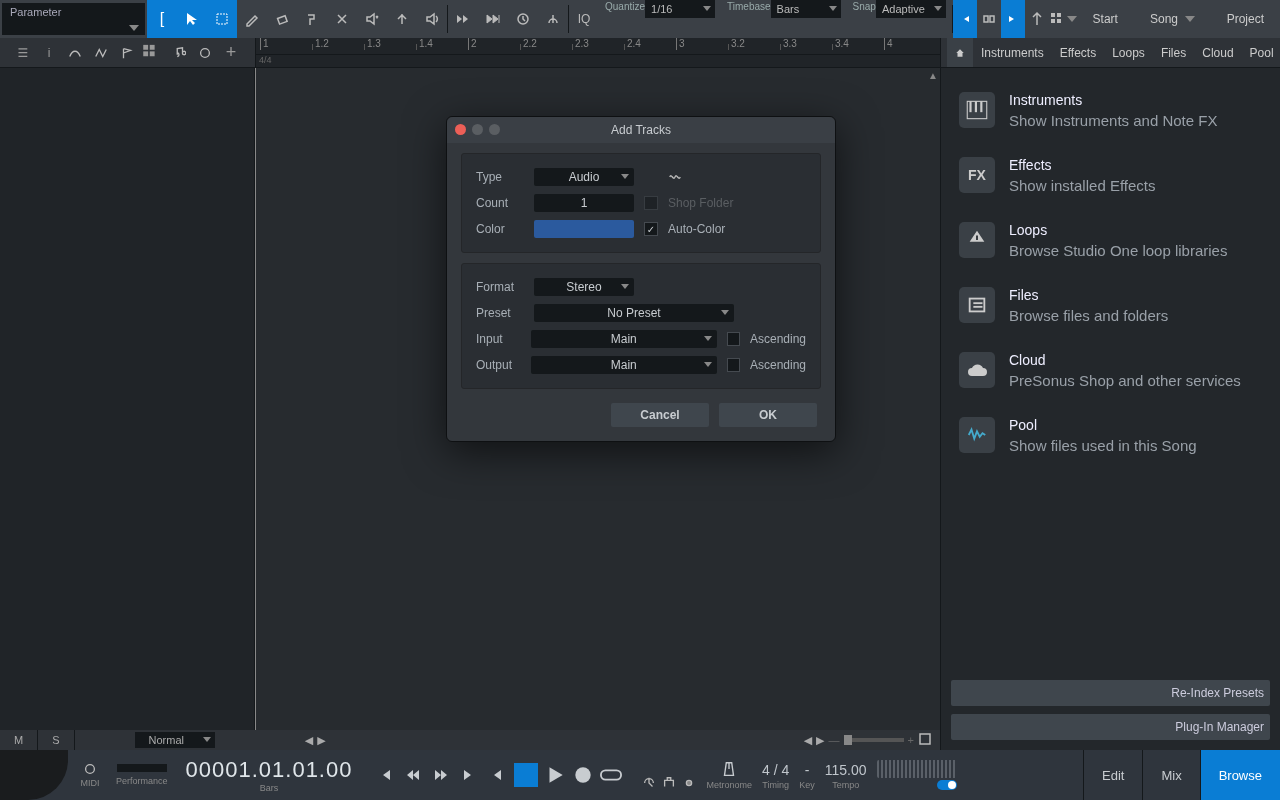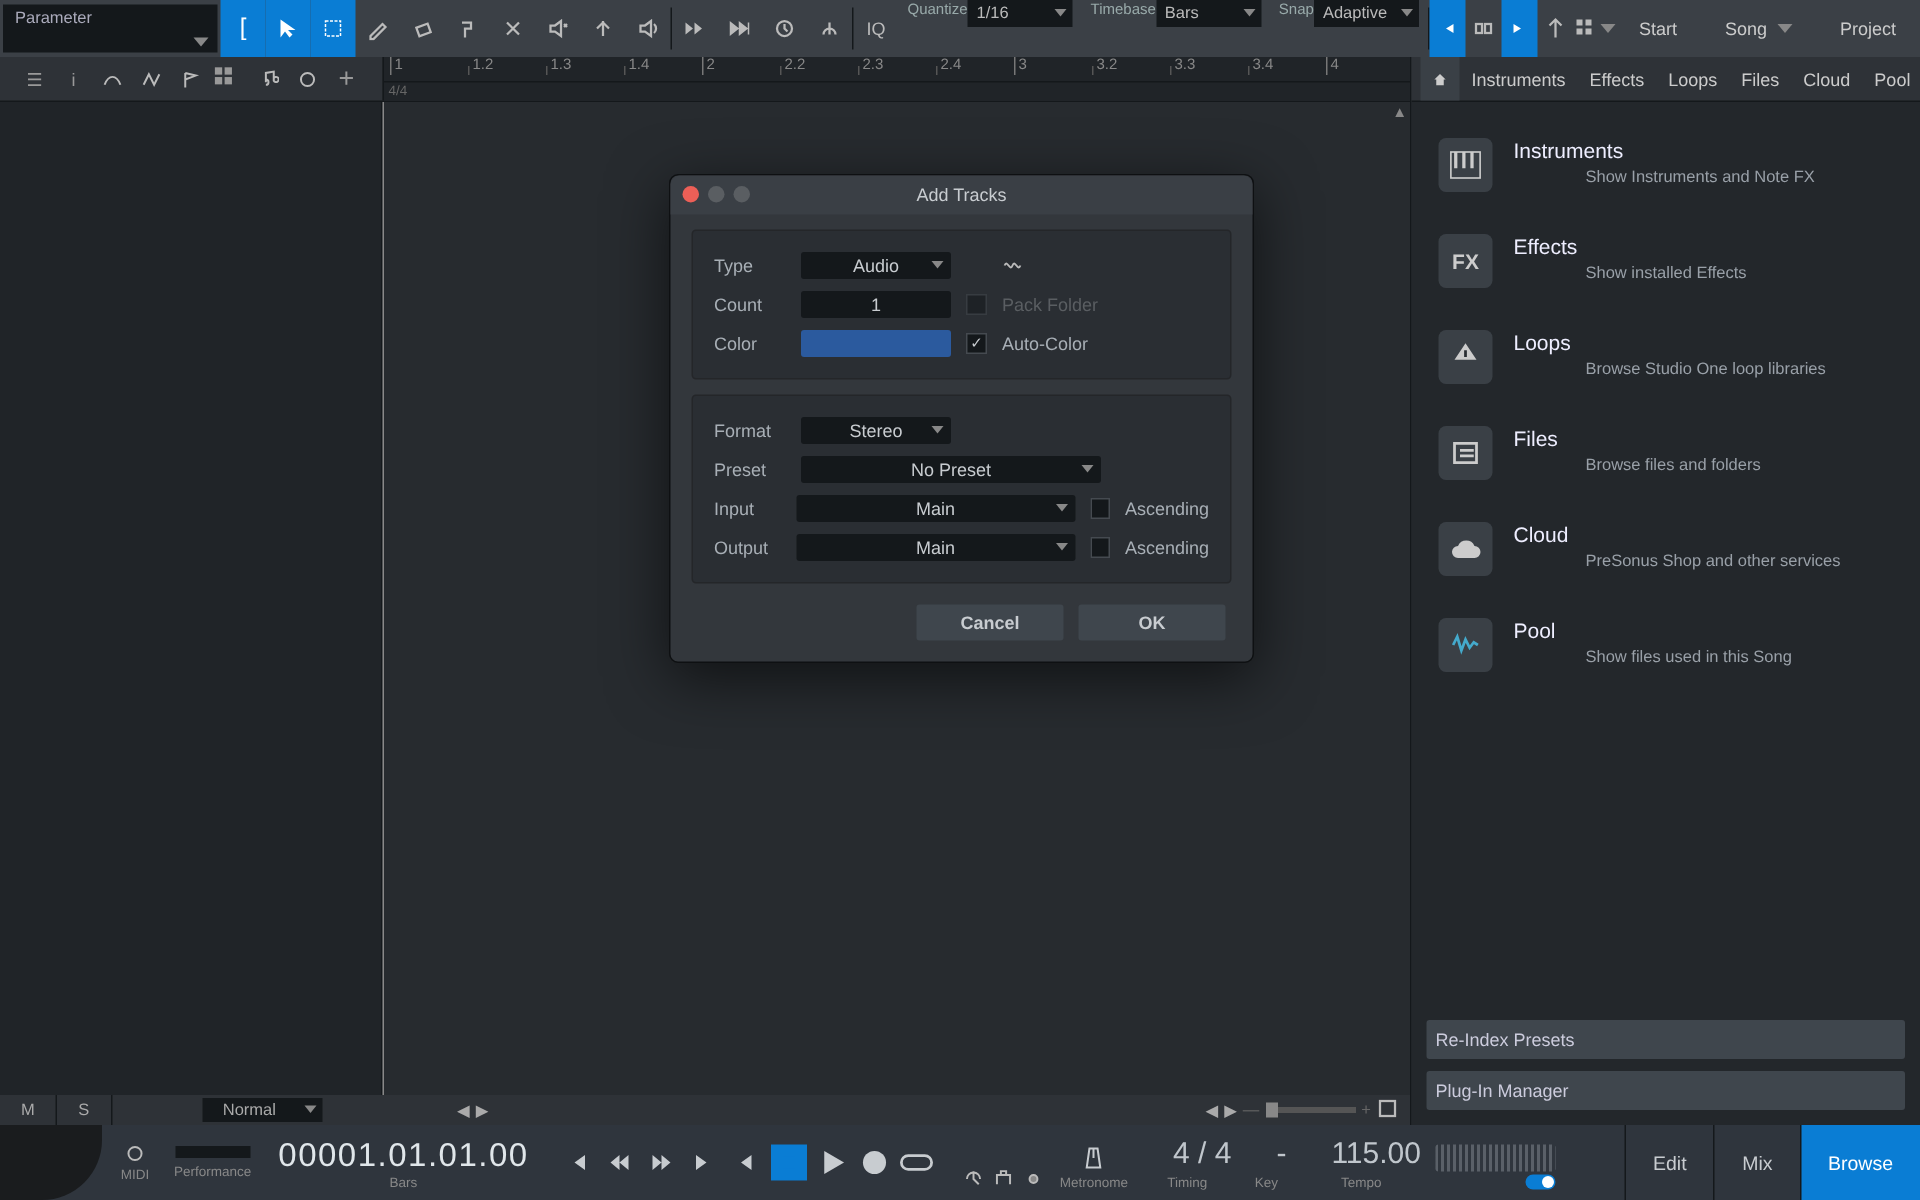--- a/index.html
+++ b/index.html
@@ -49,38 +49,38 @@
 
 
 .browser { width:340px; background:#2a2e33; border-left:1px solid #14181b; display:flex; flex-direction:column; }
 .browser-tabs { height:30px; background:#2e3237; display:flex; align-items:center; gap:0; padding:0 6px; font-size:12px; color:#ccc; border-bottom:1px solid #14181b; }
 .browser-tabs .bt { padding:0 8px; height:100%; display:flex; align-items:center; }
 .browser-tabs .home-icon { width:26px; justify-content:center; background:#3a4046; }
 .browser-body { flex:1; padding:10px; overflow:auto; background:#23272b; }
 .browser-item { display:flex; gap:14px; padding:14px 8px; align-items:flex-start; }
 .browser-item .ico { width:36px; height:36px; background:#3a4046; border-radius:5px; display:flex; align-items:center; justify-content:center; color:#ccc; font-size:11px; font-weight:bold; }
 .browser-item .txt .ttl { color:#eef; font-size:14px; margin-bottom:4px; }
-.browser-item .txt .sub { color:#99a0a8; font-size:11px;margin-left:48px; }
+.browser-item .txt .sub { color:#99a0a8; font-size:15px; }
 .browser-footer { padding:10px; display:flex; flex-direction:column; gap:8px; background:#23272b; }
-.bf-btn { background:#3f464d; color:#ccd; text-align:left; padding:6px; border-radius:2px; font-size:12px; }
+.bf-btn { background:#3f464d; color:#ccd; text-align:right; padding:6px; border-radius:2px; font-size:12px; }
 
 
 .transport { position:absolute; bottom:0; left:0; right:0; height:50px; background:#2f353d; display:flex; align-items:center; }
 .transport-curve { position:absolute; left:0; top:0; width:68px; height:50px; background:#1a1c1e; border-bottom-right-radius:40px; }
 .trans-left { display:flex; flex-direction:column; align-items:center; justify-content:center; width:110px; padding-left:70px; font-size:9px; color:#888; gap:2px; }
 .trans-time { font-size:22px; color:#e0e6ea; font-weight:300; letter-spacing:1px; padding:0 12px; }
 .trans-time-label { font-size:9px; color:#888; text-align:center; }
 .trans-btns { display:flex; gap:6px; padding:0 10px; align-items:center; }
 .trans-btns .btn { width:22px; height:22px; display:flex; align-items:center; justify-content:center; color:#c8ccd0; }
 .trans-btns .btn.stop { width:24px; height:24px; background:#0a7dd4; }
 .trans-btns .btn svg { width:16px; height:16px; }
 .trans-btns .btn.big svg { width:22px; height:22px; }
 .trans-meta { display:flex; gap:10px; align-items:flex-end; padding:0 10px; }
 .meta-col { display:flex; flex-direction:column; align-items:center; gap:2px; color:#c0c6cc; }
-.meta-col .val { font-size:20px;margin-left:20px; }
+.meta-col .val { font-size:14px; }
 .meta-col .lbl { font-size:9px; color:#888; }
 .meter { width:80px; height:18px; background:repeating-linear-gradient(90deg,#5a6068 0 2px,transparent 2px 4px); border-radius:2px; }
 .bottom-tabs { margin-left:auto; display:flex; height:100%; }
 .bottom-tabs .tab { padding:0 18px; display:flex; align-items:center; color:#c8ccd0; font-size:13px; border-left:1px solid #14181b; }
 .bottom-tabs .tab.active { background:#0a7dd4; color:#fff; }
 
 
 .dialog { position:absolute; left:446px; top:116px; width:390px; background:#33373c; border:1px solid #0e1012; border-radius:6px; box-shadow:0 10px 40px rgba(0,0,0,0.6); }
 .dlg-title { height:26px; display:flex; align-items:center; justify-content:center; color:#c8ccd0; font-size:12px; position:relative; background:#3a3f45; border-radius:6px 6px 0 0; }
 .traffic { position:absolute; left:8px; top:7px; display:flex; gap:6px; }
@@ -592,21 +592,21 @@
           </div>
         <div style="width:14px;"></div>
         <svg class="ico-s" viewBox="0 0 16 16">
             <path d="M2 8 C4 3,6 13,8 8 C10 3,12 13,14 8"></path>
           </svg>
       </div>
       <div class="fld">
         <div class="lbl">Count</div>
         <div class="inp w100">1</div>
         <div class="chk" style="opacity:0.5;"></div>
-        <div class="chk-lbl disabled">Pack Folder</div>
+        <div class="chk-lbl disabled">Shop Folder</div>
       </div>
       <div class="fld">
         <div class="lbl">Color</div>
         <div class="color-swatch"></div>
         <div class="chk checked"></div>
         <div class="chk-lbl">Auto-Color</div>
       </div>
     </div>
     <div class="dlg-section">
       <div class="fld">

